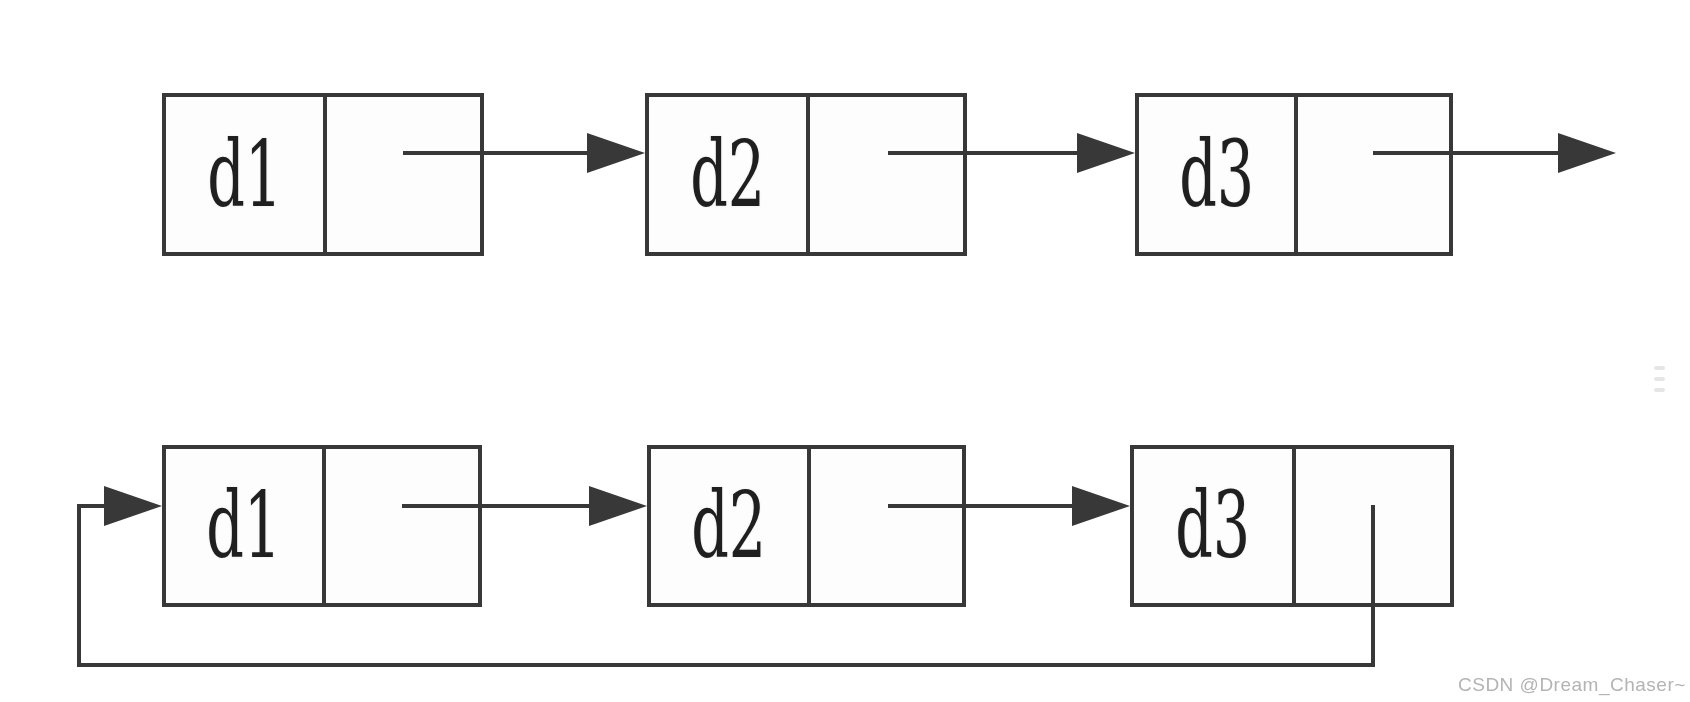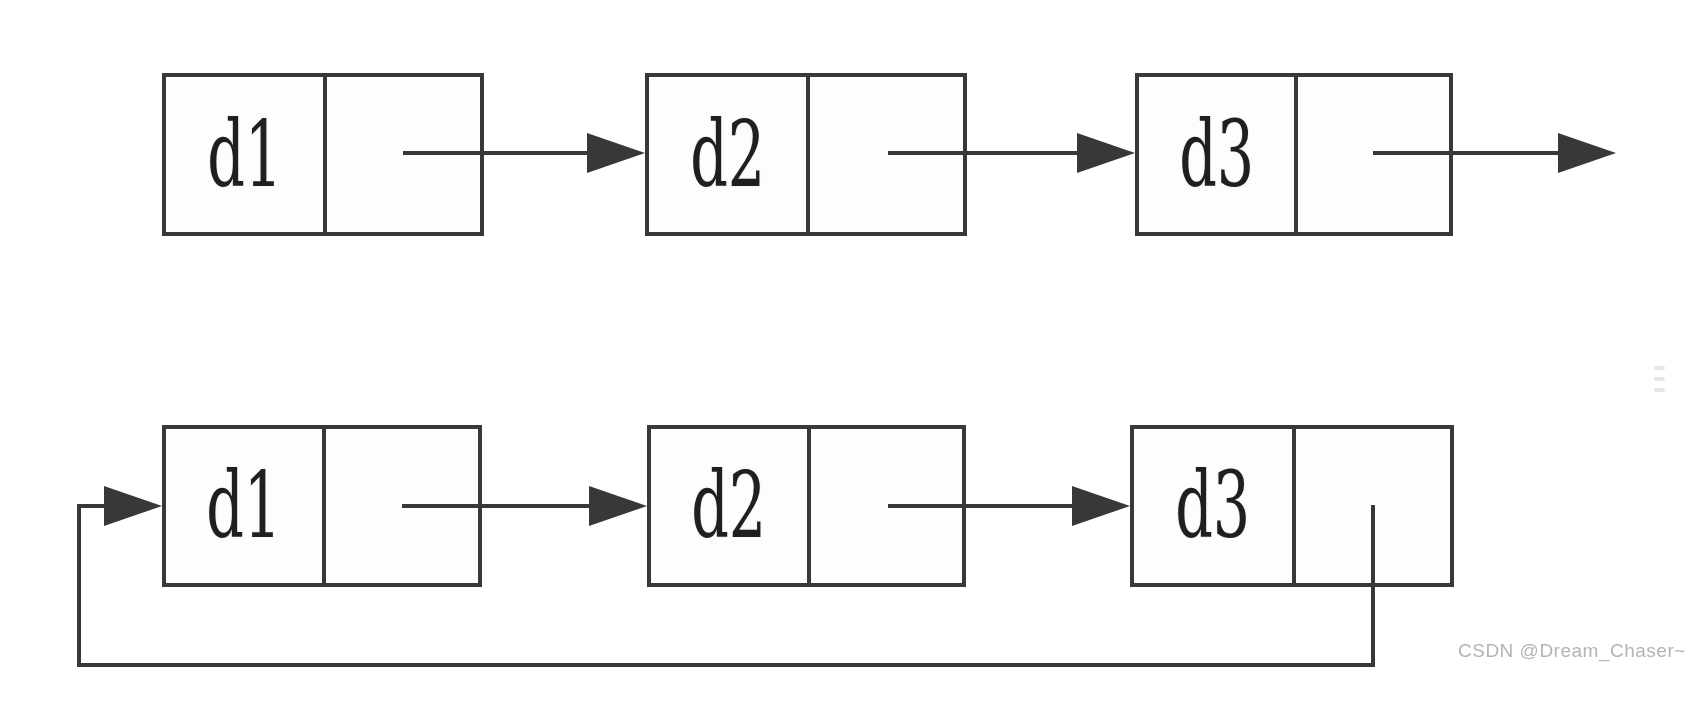--- a/index.html
+++ b/index.html
@@ -22,20 +22,21 @@
     background: var(--page-bg);
     overflow: hidden;
   }
   
   .node {
     position: absolute;
     box-sizing: border-box;
     border: 4px solid var(--line);
     background: var(--node-fill);
     display: flex;
+    margin-top: 20px;
   }
   .cell {
     box-sizing: border-box;
     flex: 1 1 50%;
     display: flex;
     align-items: center;
     justify-content: center;
   }
   .ptr-cell {
     border-left: 4px solid var(--line);
@@ -65,21 +66,21 @@
     position: absolute;
     width: 0;
     height: 0;
     border-top: 20px solid transparent;
     border-bottom: 20px solid transparent;
     border-left: 58px solid var(--line);
   }
   .watermark {
     position: absolute;
     left: 1458px;
-    top: 640px;
+    top: 674px;
     font-size: 19px;
     letter-spacing: 0.5px;
     color: var(--watermark-color);
     white-space: nowrap;
   }
   .faint-dash {
     position: absolute;
     width: 11px;
     height: 4px;
     border-radius: 2px;

